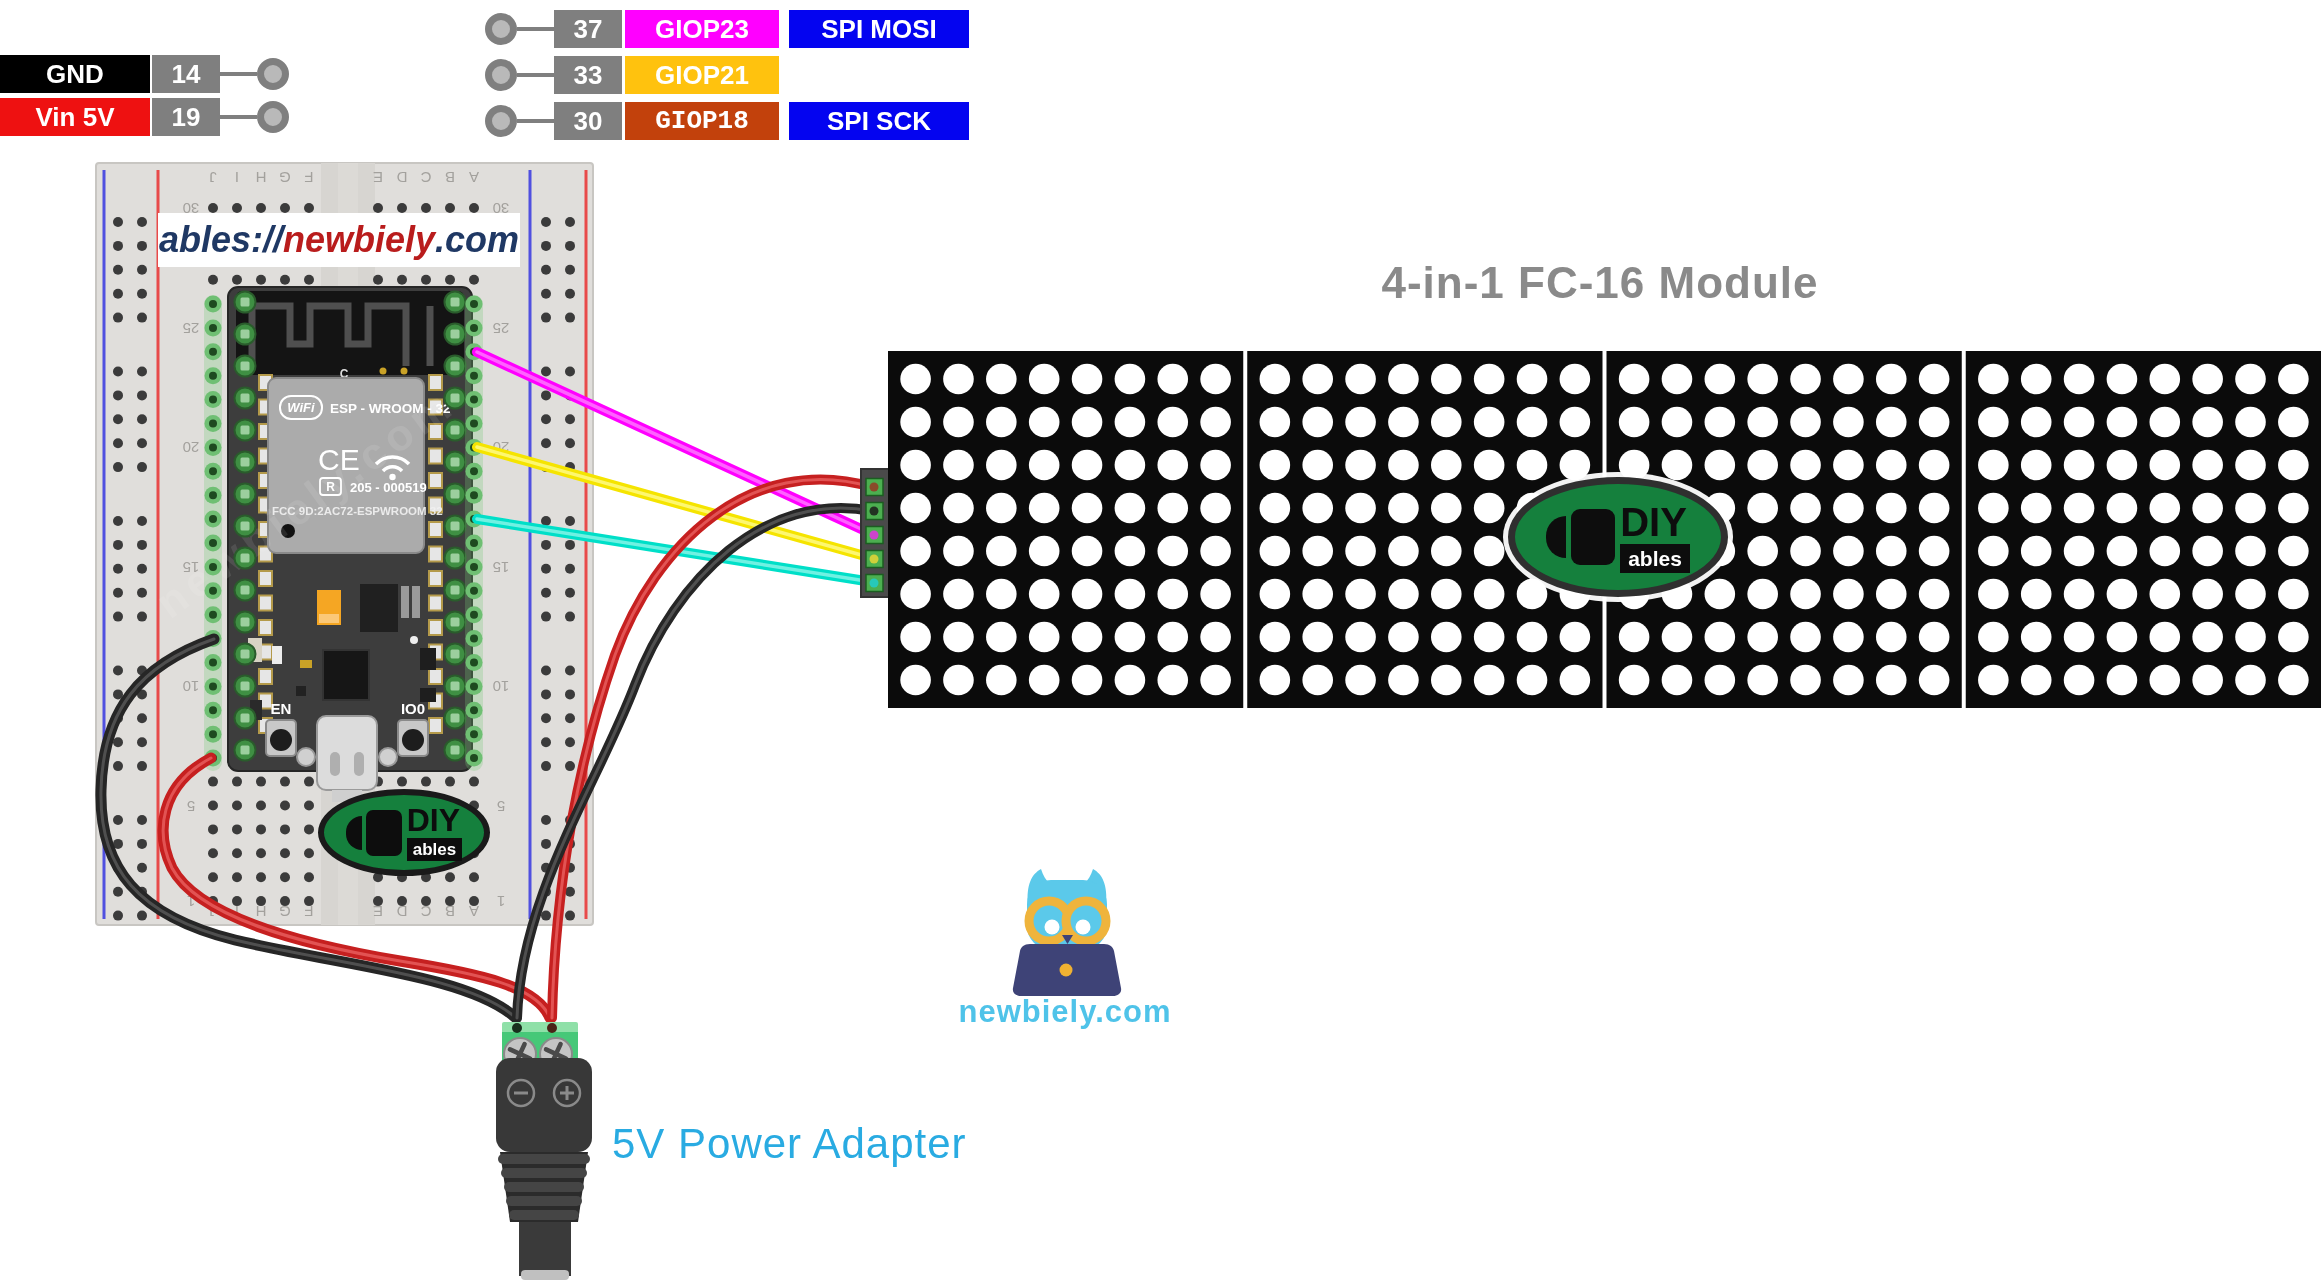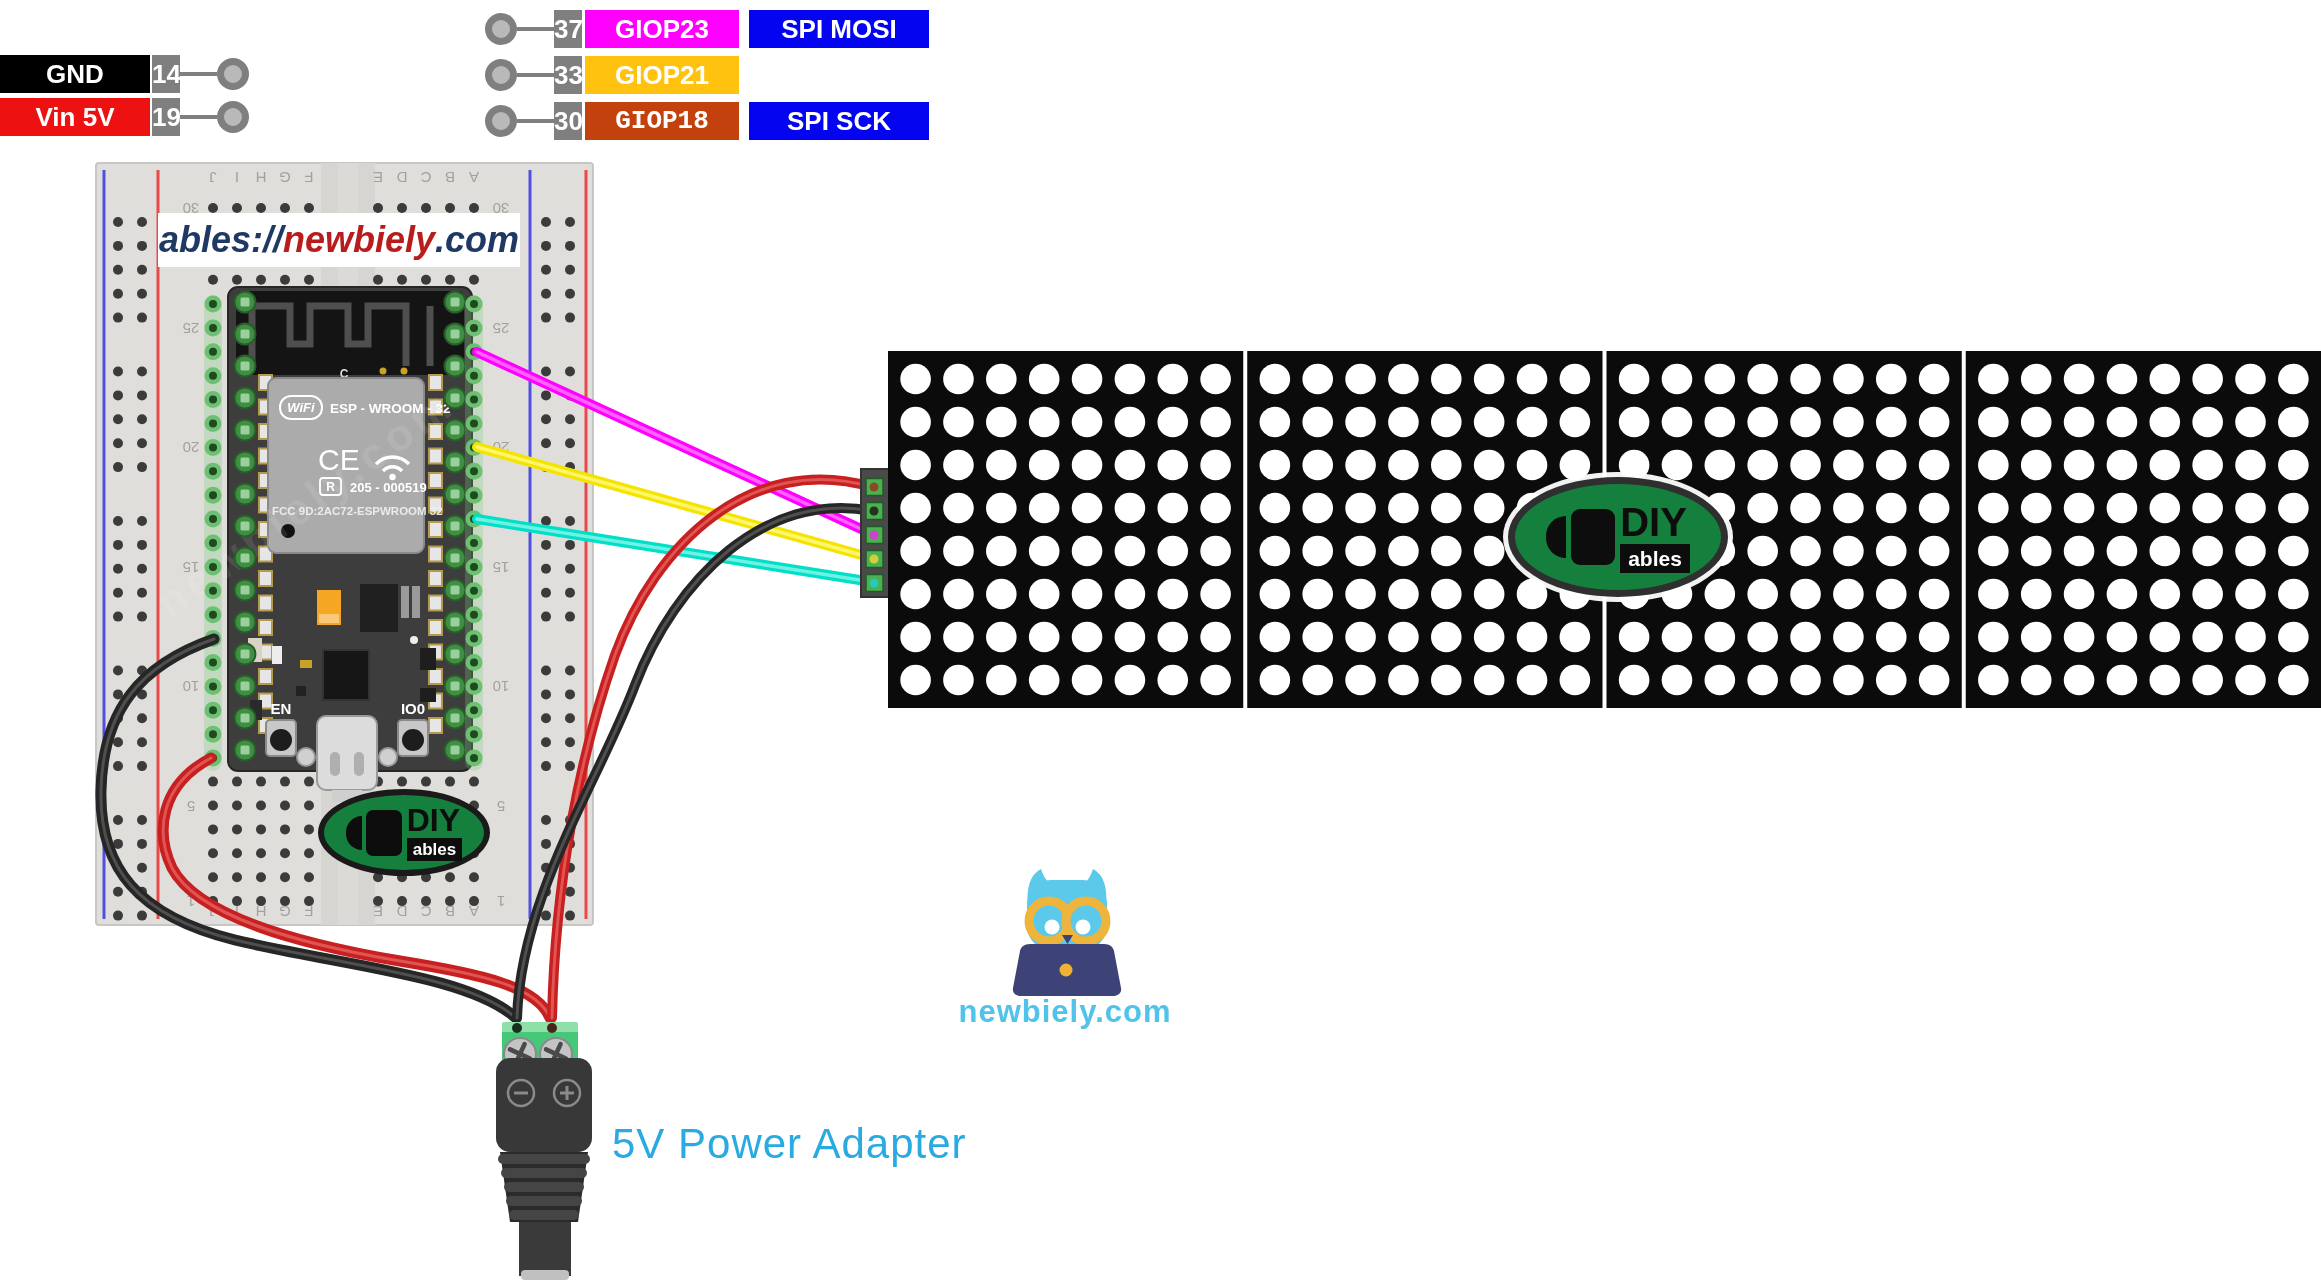--- a/index.html
+++ b/index.html
@@ -4,21 +4,21 @@
 <style>
   html,body{margin:0;padding:0;background:#fff}
   #stage{position:relative;width:2321px;height:1284px;background:#fff;overflow:hidden;
          font-family:"Liberation Sans",sans-serif}
   #scene{position:absolute;left:0;top:0;z-index:1}
   .ov{position:absolute;z-index:2}
   .pin-row{display:flex;align-items:center}
   .pbox{height:38px;line-height:38px;text-align:center;color:#fff;font-weight:bold;font-size:26px;
         box-sizing:border-box;white-space:nowrap}
   .sig{width:150px}
-  .pnum{width:28px;background:#7f7f7f;margin-left:2px}
+  .pnum{width:68px;background:#7f7f7f;margin-left:2px}
   .gpio{width:154px;margin-left:3px}
   .func{width:180px;margin-left:10px}
   .lead{width:37px;height:4px;background:#7f7f7f;flex:none}
   .lcirc{width:18px;height:18px;border:7px solid #7f7f7f;background:#b9b9b9;border-radius:50%;flex:none}
   #url-label{left:158px;top:213px;width:362px;height:54px;background:#fff;
              display:flex;align-items:center;justify-content:center;
              font:bold italic 36px "Liberation Sans",sans-serif;white-space:pre}
   #url-label .navy{color:#1F3864}
   #url-label .sky{color:#b91c1c}
   #matrix-title{left:1380px;top:258px;width:440px;text-align:center;
@@ -1117,20 +1117,21 @@
 <div class="ov pin-row" style="left:485px;top:102px">
   <div class="lcirc"></div>
   <div class="lead"></div>
   <div class="pbox pnum" style="margin-left:0">30</div>
   <div class="pbox gpio" style="background: #c2410c; font-family: Liberation Mono, monospace;">GIOP18</div>
   <div class="pbox func" style="background: rgb(4, 4, 240);">SPI SCK</div>
 </div>
 
 <div class="ov" id="url-label"><span class="navy">ables://</span><span class="sky">newbiely</span><span class="navy">.com</span></div>
 
+<div class="ov" id="matrix-title">4-in-1 FC-16 Module</div>
 
 <div class="ov diylogo" id="logo-bb">
   <div class="glyphs">
         <div class="ghalf"></div>
         <div class="gsq"></div>
       </div>
   <div class="ltext">
         <span class="diy">DIY</span>
         <span class="ables">ables</span>
       </div>

